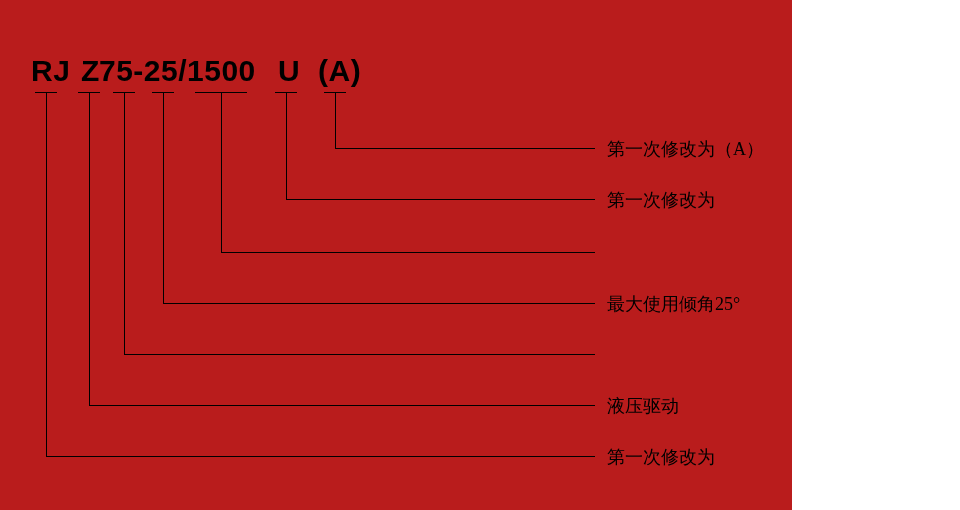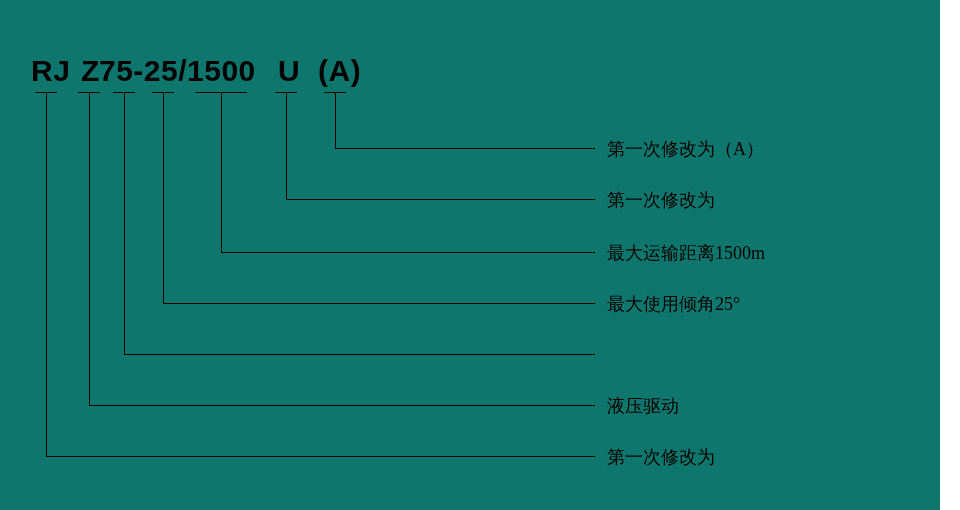--- a/index.html
+++ b/index.html
@@ -2,23 +2,23 @@
 <html><head>
 <meta charset="utf-8">
 <style>
   html, body {
     margin: 0;
     padding: 0;
     background: #ffffff;
   }
   #stage {
     position: relative;
-    width: 940px;
+    width: 792px;
     height: 510px;
-    background: #0f766e;
+    background: #b91c1c;
     overflow: hidden;
     font-family: "Liberation Sans", "DejaVu Sans", sans-serif;
   }
   .code-seg {
     position: absolute;
     top: 54px;
     height: 34px;
     line-height: 34px;
     font-family: "Liberation Sans", "DejaVu Sans", sans-serif;
     font-weight: bold;
@@ -72,18 +72,17 @@
   <div class="conn" style="left:335px; width:259px; height:56px"></div>
   <div class="conn" style="left:286px; width:308px; height:107px"></div>
   <div class="conn" style="left:221px; width:373px; height:160px"></div>
   <div class="conn" style="left:163px; width:431px; height:211px"></div>
   <div class="conn" style="left:124px; width:470px; height:262px"></div>
   <div class="conn" style="left:89px;  width:505px; height:313px"></div>
   <div class="conn" style="left:46px;  width:548px; height:364px"></div>
 
   <div class="leader-label" style="top:139px">第一次修改为（A）</div>
   <div class="leader-label" style="top:190px">第一次修改为</div>
-  <div class="leader-label" style="top:243px">最大运输距离1500m</div>
   <div class="leader-label" style="top:294px">最大使用倾角25°</div>
   <div class="leader-label" style="top:396px">液压驱动</div>
   <div class="leader-label" style="top:447px">第一次修改为</div>
 
 </div>
 
 </body></html>

